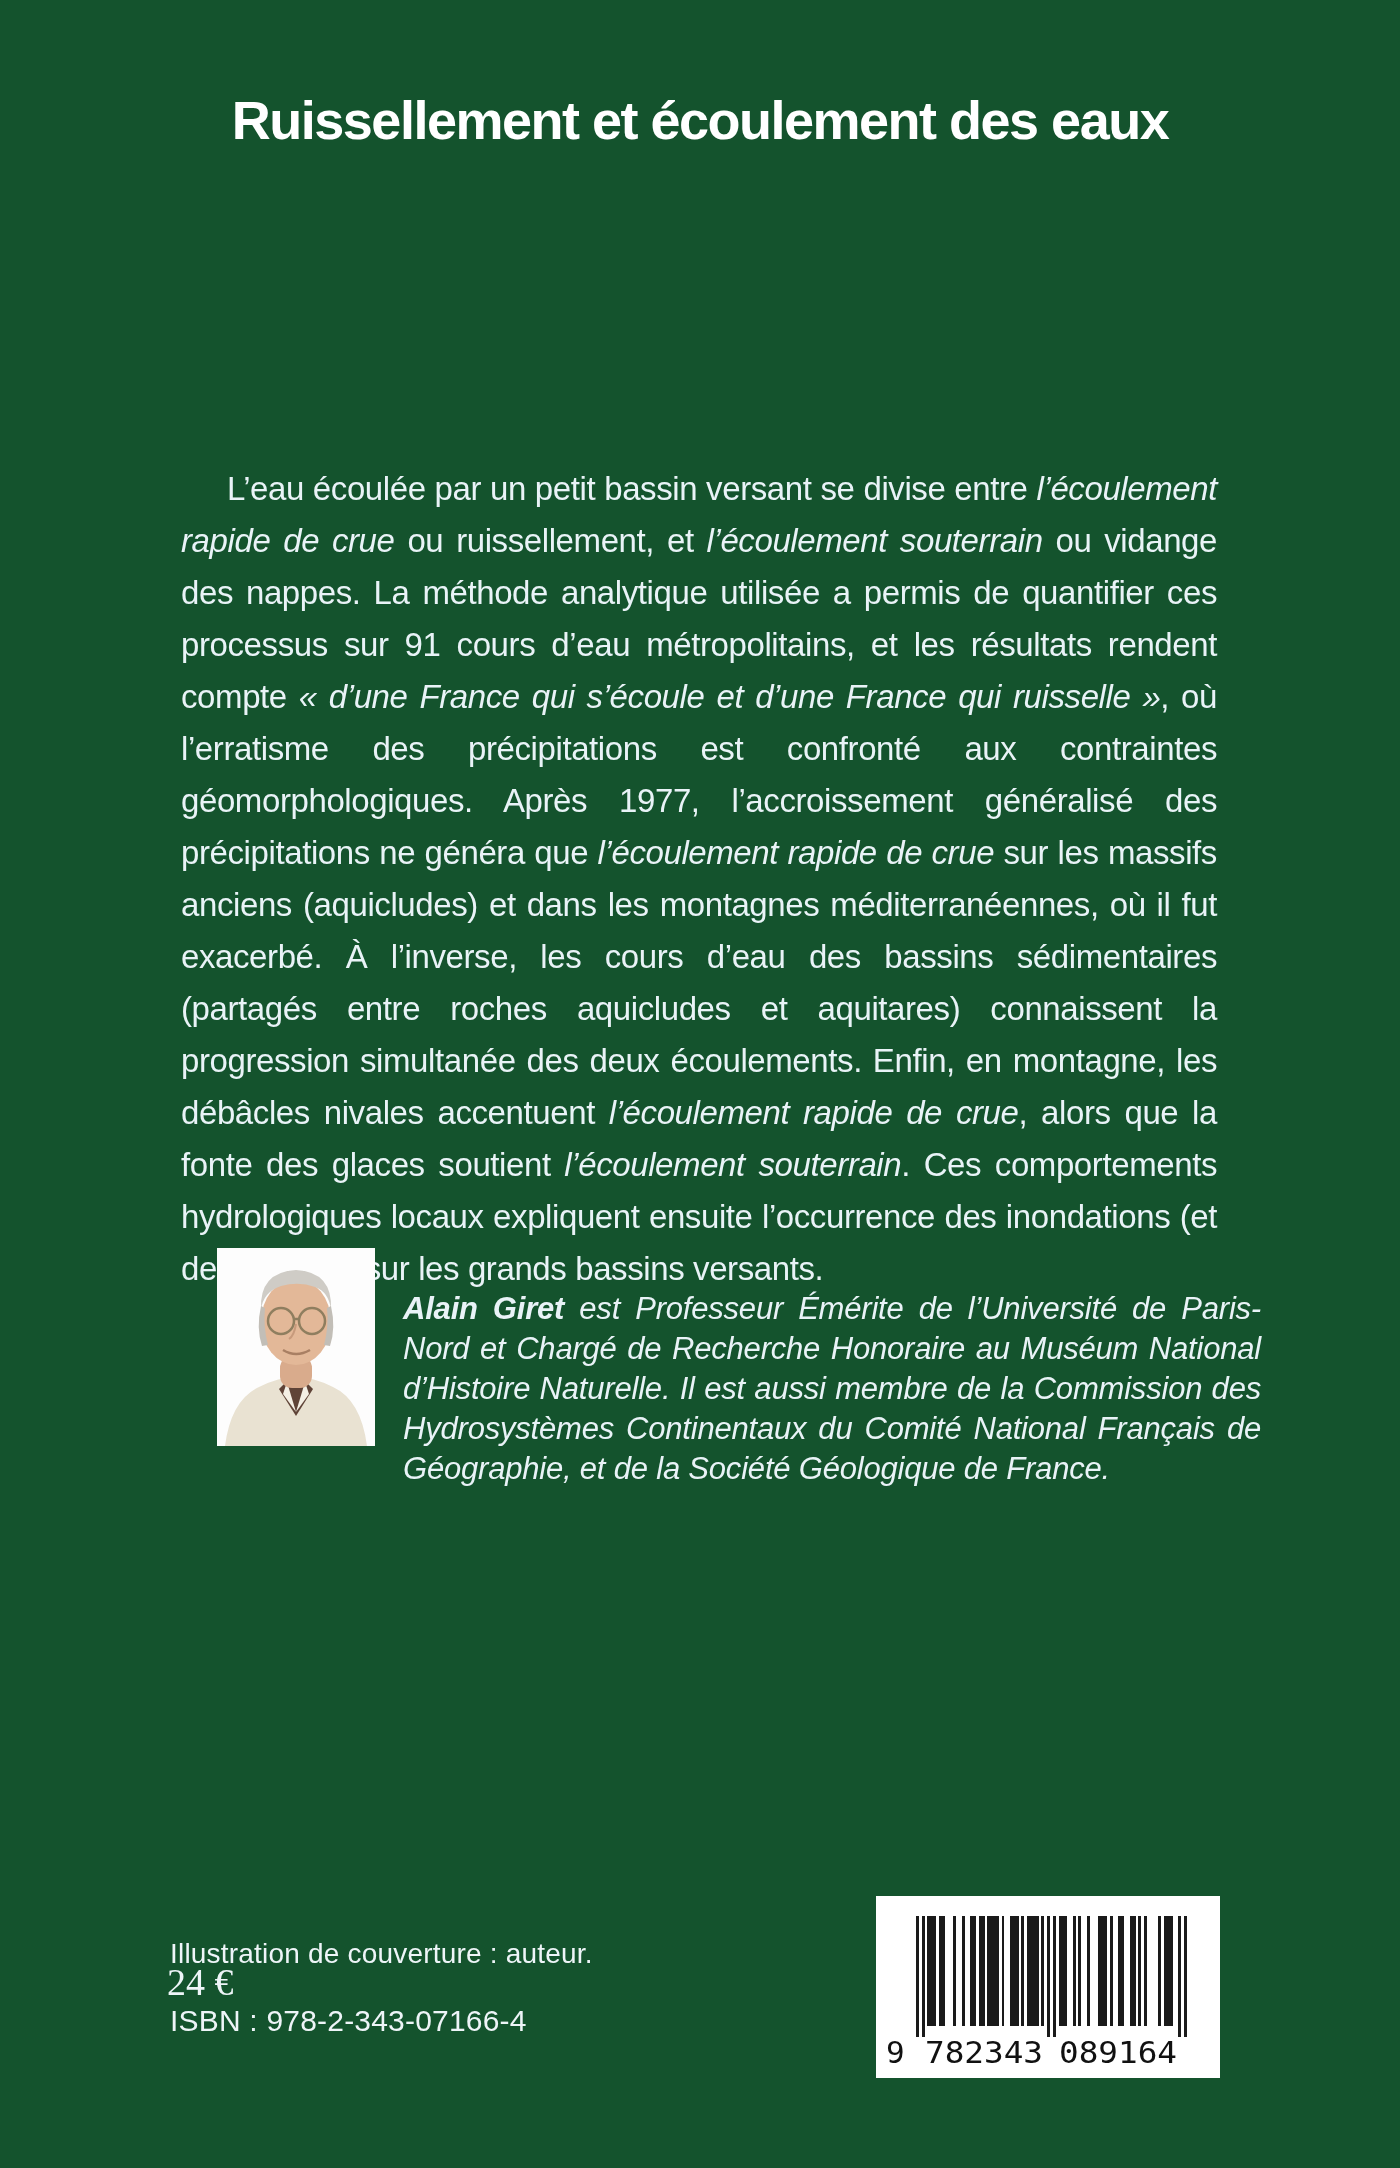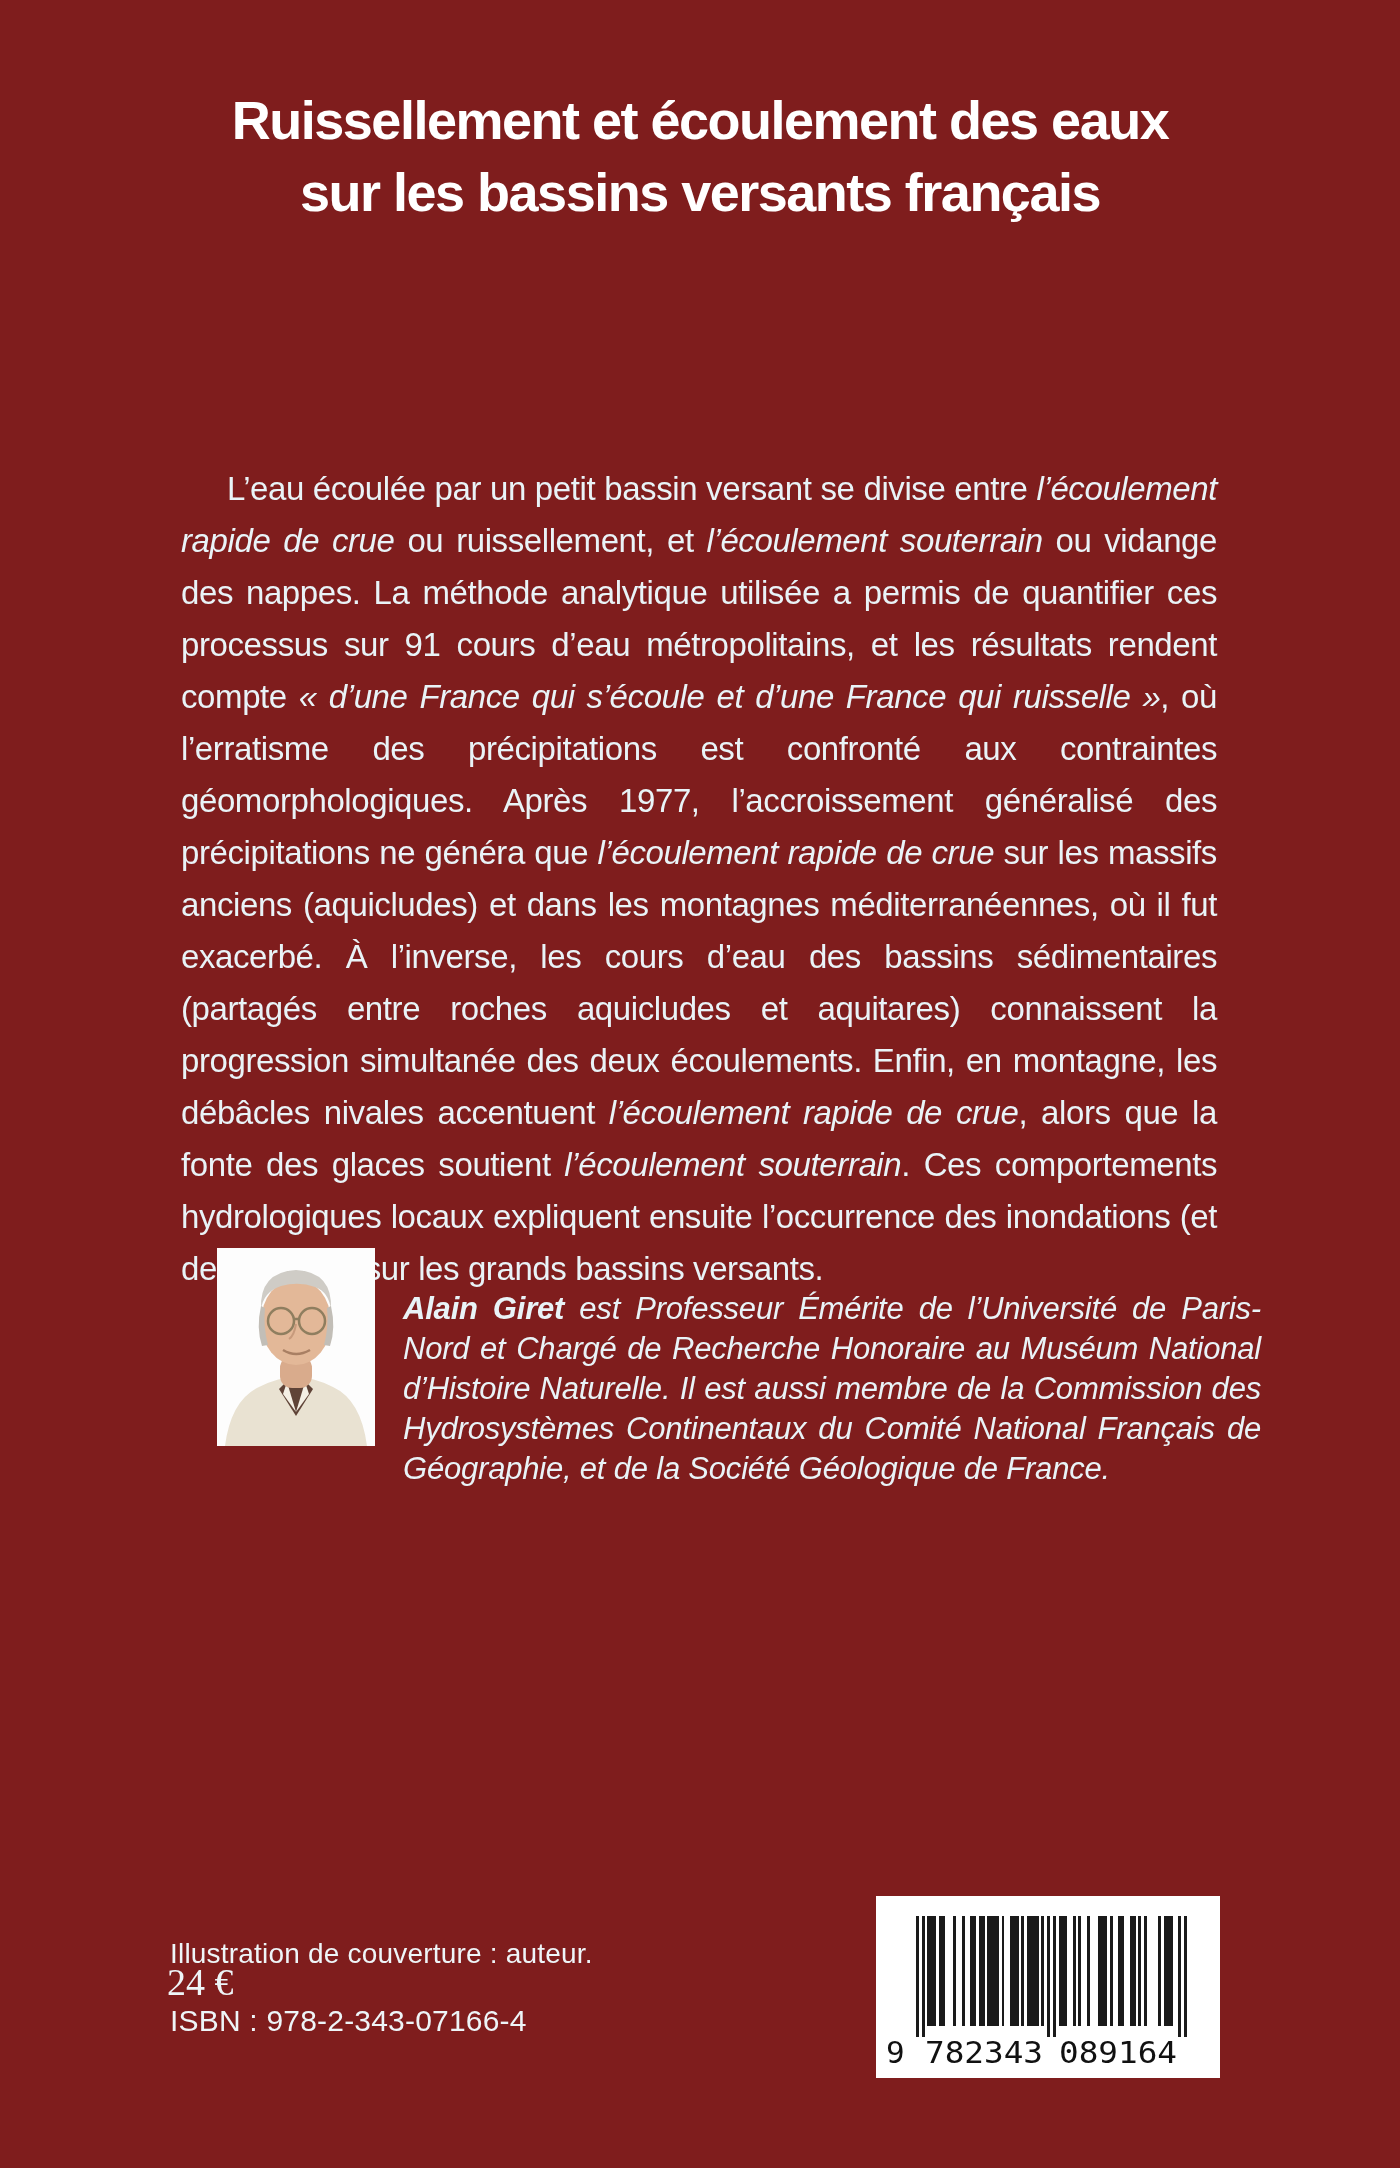--- a/index.html
+++ b/index.html
@@ -75,25 +75,24 @@
   .barcode-box{
     position:absolute; top:1896px; left:876px;
     width:344px; height:182px;
     background:#ffffff;
   }
   .barcode-box svg{display:block;}
 </style>
 </head>
 <body>
 
-<div class="cover" style="background: #7f1d1d;">
+<div class="cover" style="background: #14532d;">
 
   <div class="title">
     <div>Ruissellement et écoulement des eaux</div>
-    <div>sur les bassins versants français</div>
   </div>
 
   <p class="synopsis"><span>L’eau écoulée par un petit bassin versant se divise entre </span><span class="it">l’écoulement rapide de crue</span><span> ou ruissellement, et </span><span class="it">l’écoulement souterrain</span><span> ou vidange des nappes. La méthode analytique utilisée a permis de quantifier ces processus sur 91 cours d’eau métropolitains, et les résultats rendent compte </span><span class="it">« d’une France qui s’écoule et d’une France qui ruisselle »</span><span>, où l’erratisme des précipitations est confronté aux contraintes géomorphologiques. Après 1977, l’accroissement généralisé des précipitations ne généra que </span><span class="it">l’écoulement rapide de crue</span><span> sur les massifs anciens (aquicludes) et dans les montagnes méditerranéennes, où il fut exacerbé. À l’inverse, les cours d’eau des bassins sédimentaires (partagés entre roches aquicludes et aquitares) connaissent la progression simultanée des deux écoulements. Enfin, en montagne, les débâcles nivales accentuent </span><span class="it">l’écoulement rapide de crue</span><span>, alors que la fonte des glaces soutient </span><span class="it">l’écoulement souterrain</span><span>. Ces comportements hydrologiques locaux expliquent ensuite l’occurrence des inondations (et des étiages) sur les grands bassins versants.</span></p>
 
   <div class="author">
     <div class="photo">
       <svg viewBox="0 0 158 198">
         <rect width="158" height="198" fill="#fdfdfd"></rect>
         <path d="M8 198 Q14 152 42 139 Q62 129 79 129 Q96 129 116 139 Q144 152 150 198 Z" fill="#e9e2d2"></path>
         <path d="M62 141 L79 168 L96 141 L87 132 L71 132 Z" fill="#5f4337"></path>

